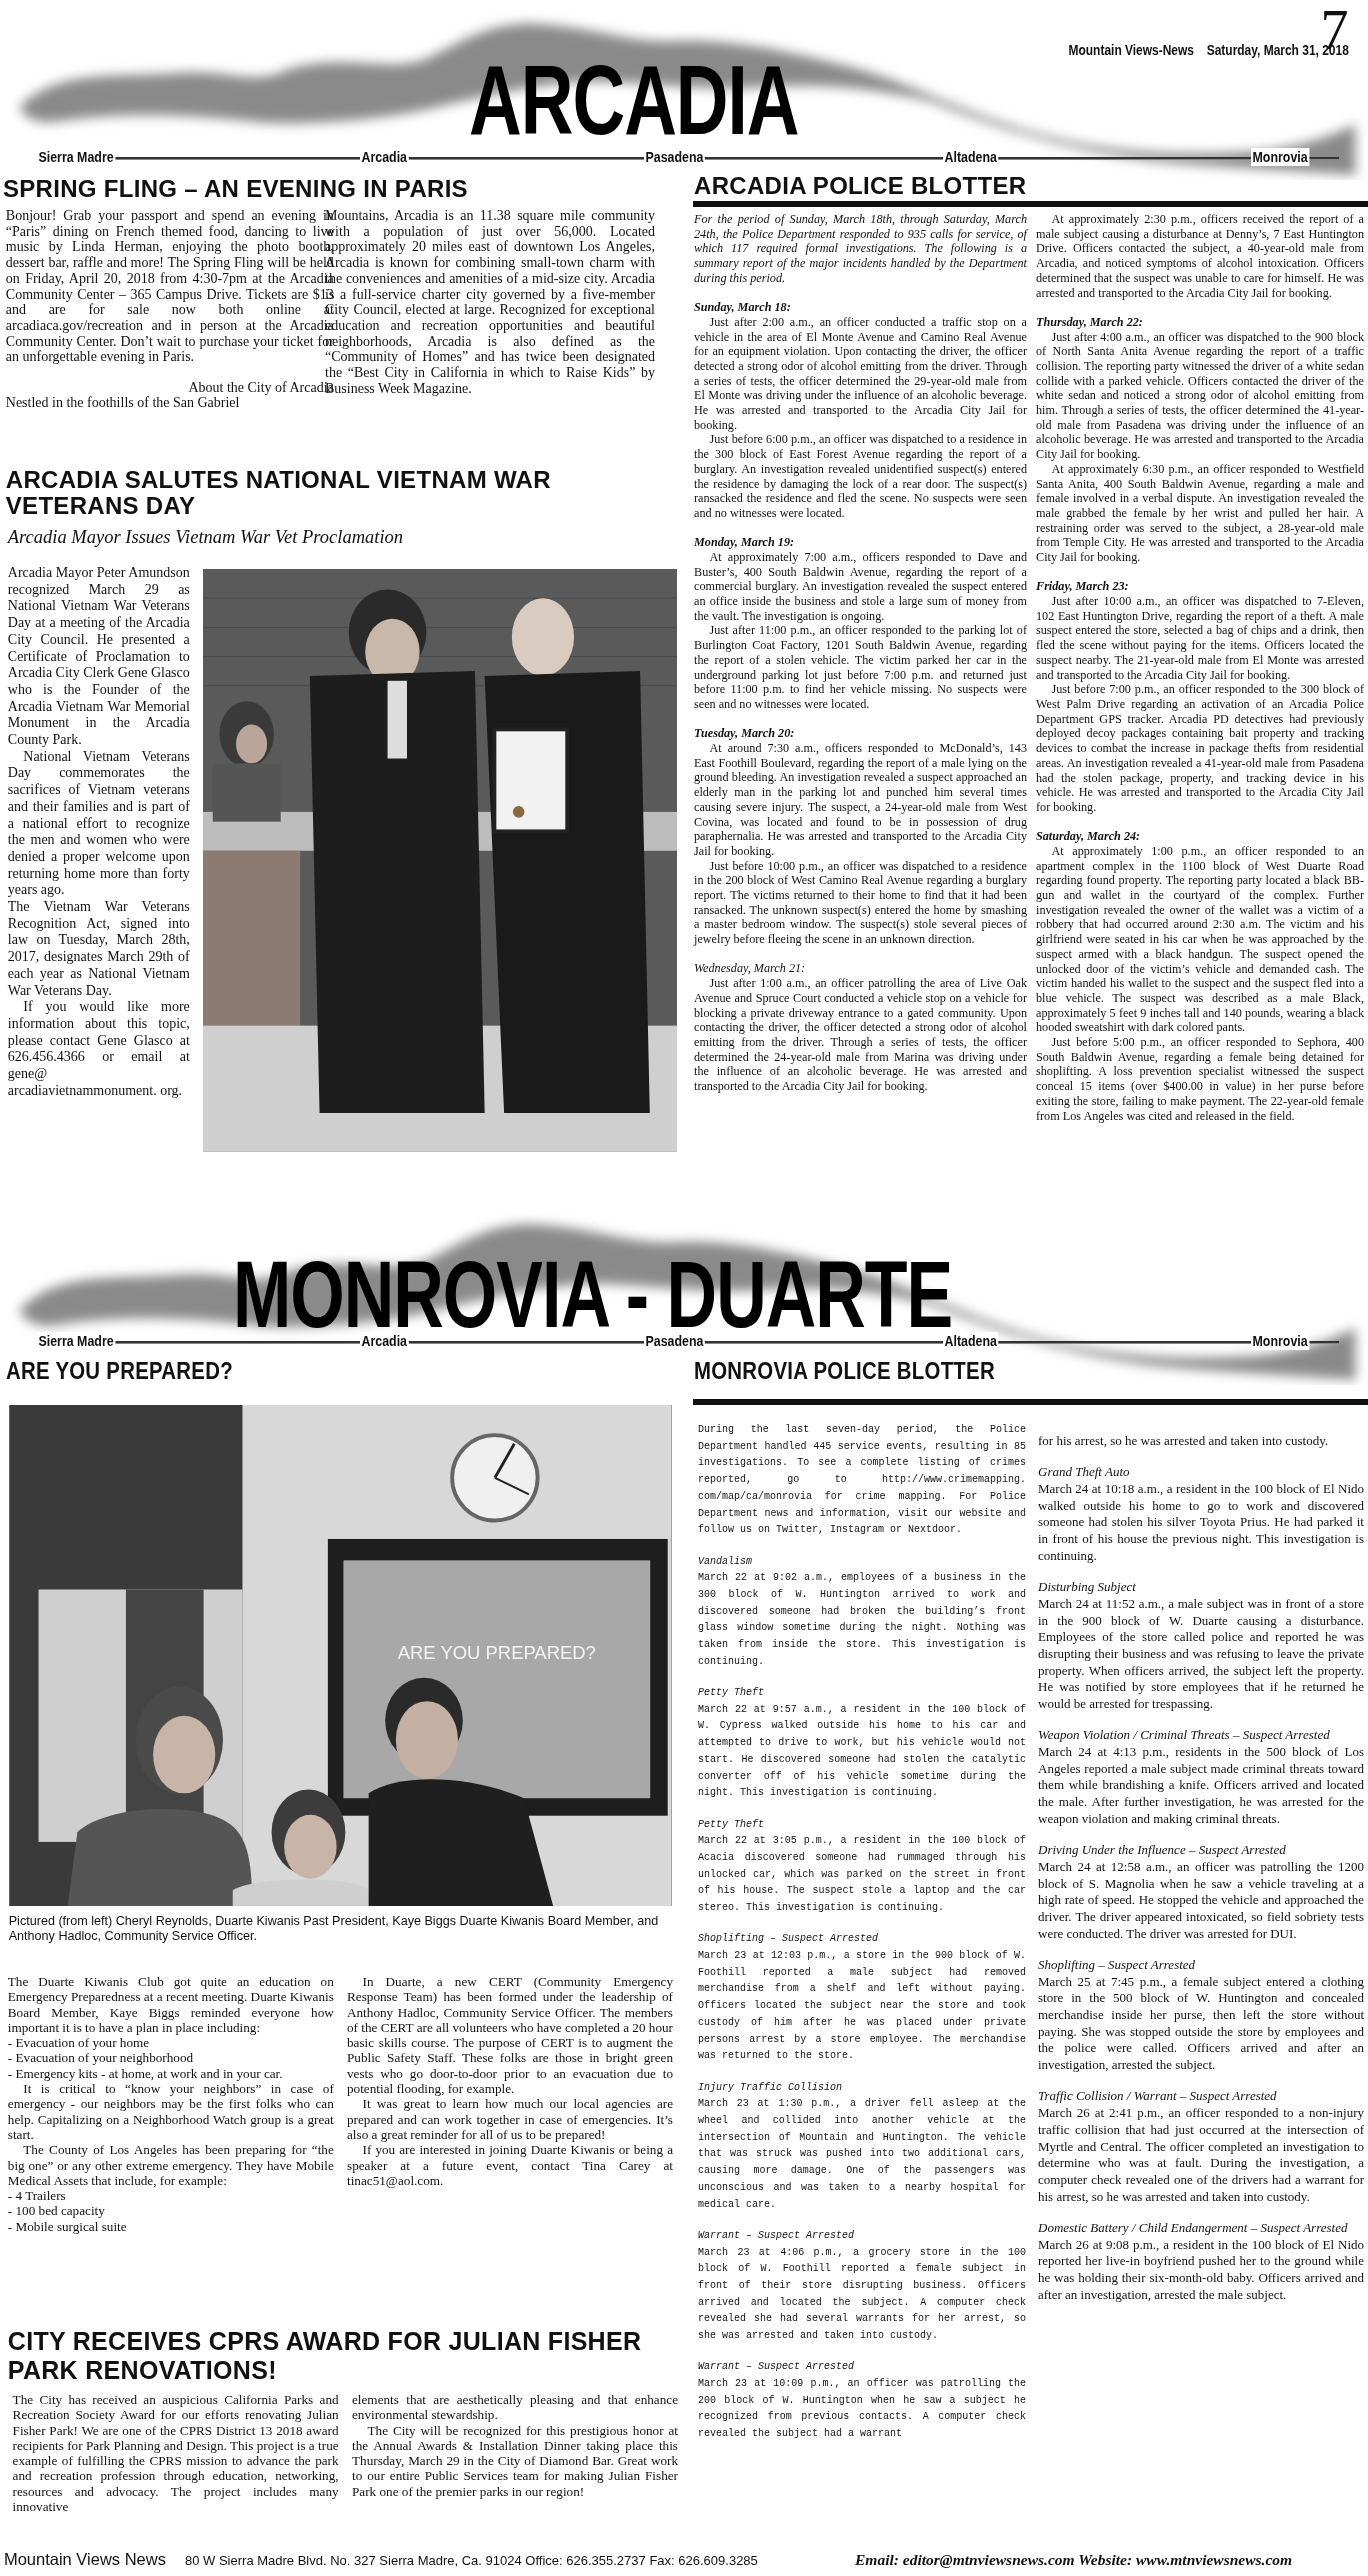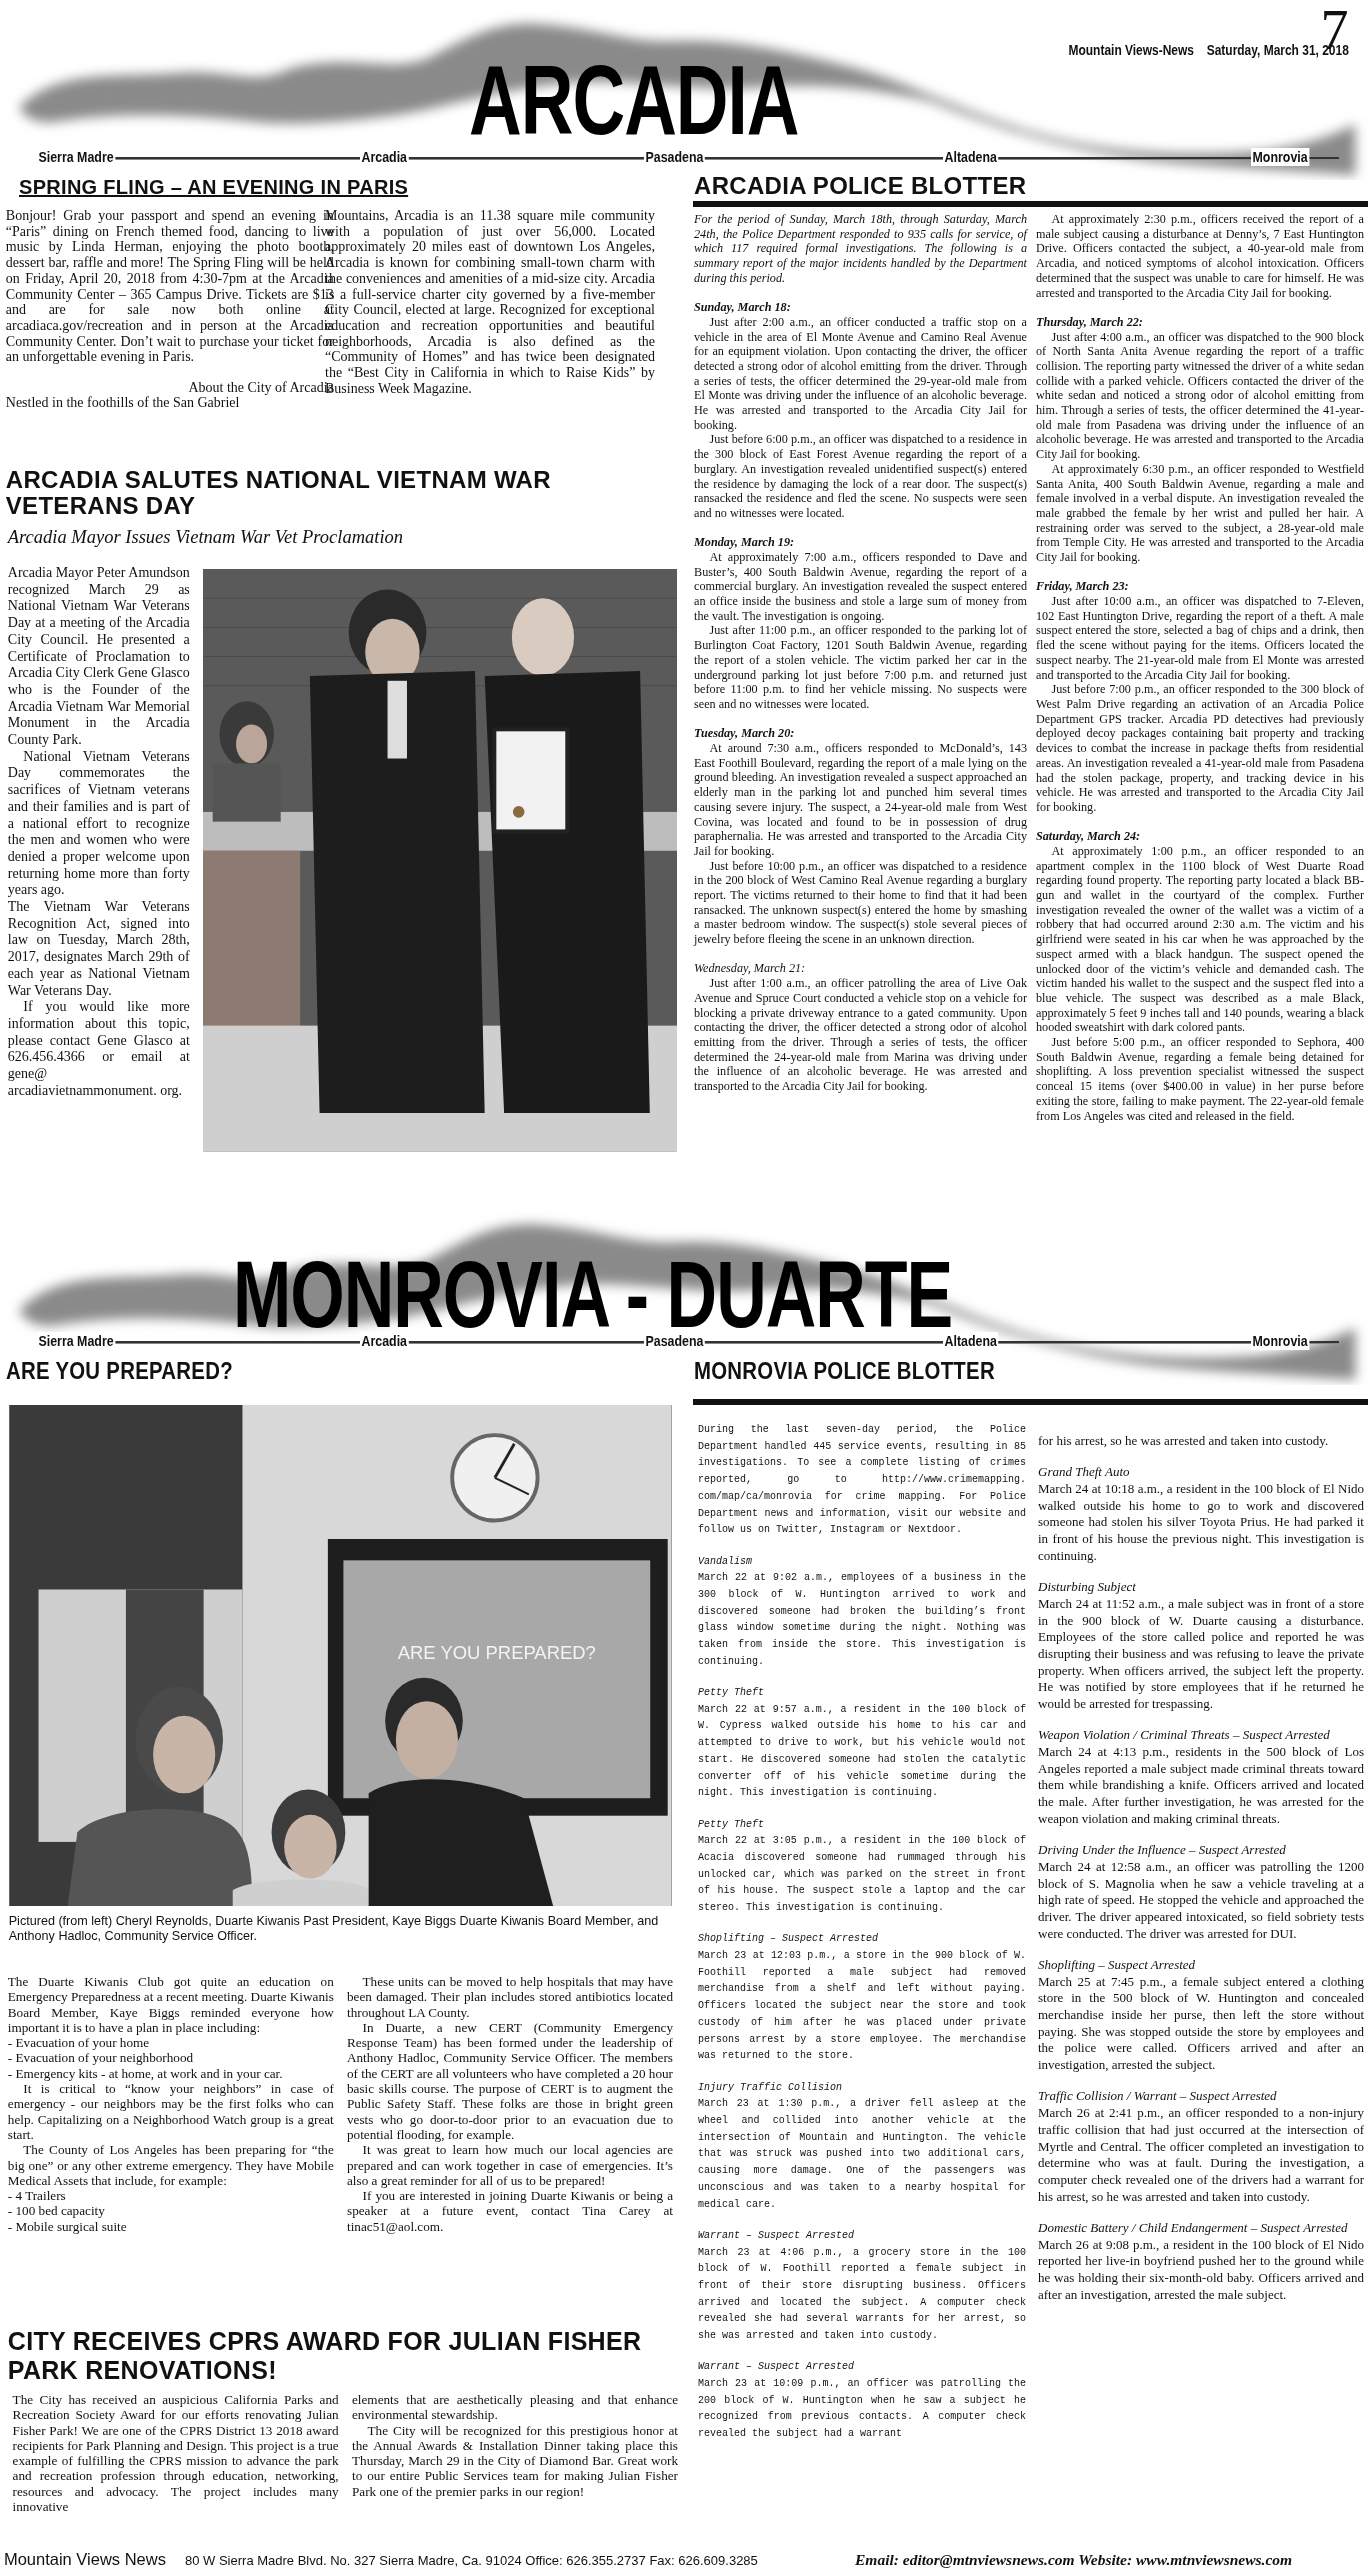--- a/index.html
+++ b/index.html
@@ -71,21 +71,21 @@
   <div class="towns" style="top:148px;">
     <div class="line" style="top:8.7px;"></div>
     <span class="town" style="left:37px;">Sierra Madre</span>
     <span class="town" style="left:360px;">Arcadia</span>
     <span class="town" style="left:644px;">Pasadena</span>
     <span class="town" style="left:943px;">Altadena</span>
     <span class="town" style="left:1251px;">Monrovia</span>
   </div>
 </div>
 
-<div class="abs headline" style="left:19px; top:176px; font-size:20px;text-decoration:underline;">SPRING FLING – AN EVENING IN PARIS</div>
+<div class="abs headline" style="left:3px; top:176px; font-size:24px;">SPRING FLING – AN EVENING IN PARIS</div>
 <div class="col" style="left:5.8px; top:208px; width:328px; font-size:14px; line-height:15.7px;">
   <p>Bonjour! Grab your passport and spend an evening in “Paris” dining on French themed food, dancing to live music by Linda Herman, enjoying the photo booth, dessert bar, raffle and more! The Spring Fling will be held on Friday, April 20, 2018 from 4:30-7pm at the Arcadia Community Center – 365 Campus Drive. Tickets are $13 and are for sale now both online at arcadiaca.gov/recreation and in person at the Arcadia Community Center. Don’t wait to purchase your ticket for an unforgettable evening in Paris.</p>
   <div class="gap"></div>
   <p style="text-align:right;">About the City of Arcadia</p>
   <p>Nestled in the foothills of the San Gabriel</p>
 </div>
 <div class="col" style="left:325px; top:208px; width:330px; font-size:14px; line-height:15.7px;">
   <p>Mountains, Arcadia is an 11.38 square mile community with a population of just over 56,000. Located approximately 20 miles east of downtown Los Angeles, Arcadia is known for combining small-town charm with the conveniences and amenities of a mid-size city. Arcadia is a full-service charter city governed by a five-member City Council, elected at large. Recognized for exceptional education and recreation opportunities and beautiful neighborhoods, Arcadia is also defined as the “Community of Homes” and has twice been designated the “Best City in California in which to Raise Kids” by Business Week Magazine.</p>
 </div>
 
@@ -206,21 +206,20 @@
   <p style="text-align:left;">- Evacuation of your home</p>
   <p style="text-align:left;">- Evacuation of your neighborhood</p>
   <p style="text-align:left;">- Emergency kits - at home, at work and in your car.</p>
   <p class="ind">It is critical to “know your neighbors” in case of emergency - our neighbors may be the first folks who can help. Capitalizing on a Neighborhood Watch group is a great start.</p>
   <p class="ind">The County of Los Angeles has been preparing for “the big one” or any other extreme emergency. They have Mobile Medical Assets that include, for example:</p>
   <p style="text-align:left;">- 4 Trailers</p>
   <p style="text-align:left;">- 100 bed capacity</p>
   <p style="text-align:left;">- Mobile surgical suite</p>
 </div>
 <div class="col" style="left:347px; top:1974px; width:326px; font-size:13.2px; line-height:15.3px;">
-  <p class="ind">These units can be moved to help hospitals that may have been damaged. Their plan includes stored antibiotics located throughout LA County.</p>
   <p class="ind">In Duarte, a new CERT (Community Emergency Response Team) has been formed under the leadership of Anthony Hadloc, Community Service Officer. The members of the CERT are all volunteers who have completed a 20 hour basic skills course. The purpose of CERT is to augment the Public Safety Staff. These folks are those in bright green vests who go door-to-door prior to an evacuation due to potential flooding, for example.</p>
   <p class="ind">It was great to learn how much our local agencies are prepared and can work together in case of emergencies. It’s also a great reminder for all of us to be prepared!</p>
   <p class="ind">If you are interested in joining Duarte Kiwanis or being a speaker at a future event, contact Tina Carey at tinac51@aol.com.</p>
 </div>
 
 <div class="abs headline" style="left:7.8px; top:2327px; width:670px; font-size:25px; line-height:29px;">CITY RECEIVES CPRS AWARD FOR JULIAN FISHER PARK RENOVATIONS!</div>
 <div class="col" style="left:12.6px; top:2392px; width:326px; font-size:13.2px; line-height:15.3px;">
   <p>The City has received an auspicious California Parks and Recreation Society Award for our efforts renovating Julian Fisher Park! We are one of the CPRS District 13 2018 award recipients for Park Planning and Design. This project is a true example of fulfilling the CPRS mission to advance the park and recreation profession through education, networking, resources and advocacy. The project includes many innovative</p>
 </div>
 <div class="col" style="left:352px; top:2392px; width:326px; font-size:13.2px; line-height:15.3px;">

